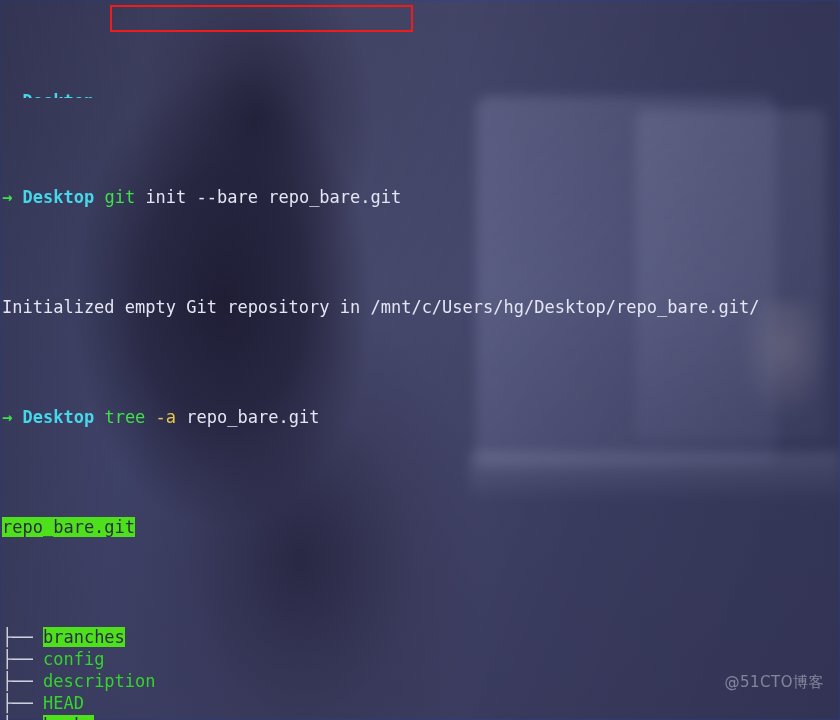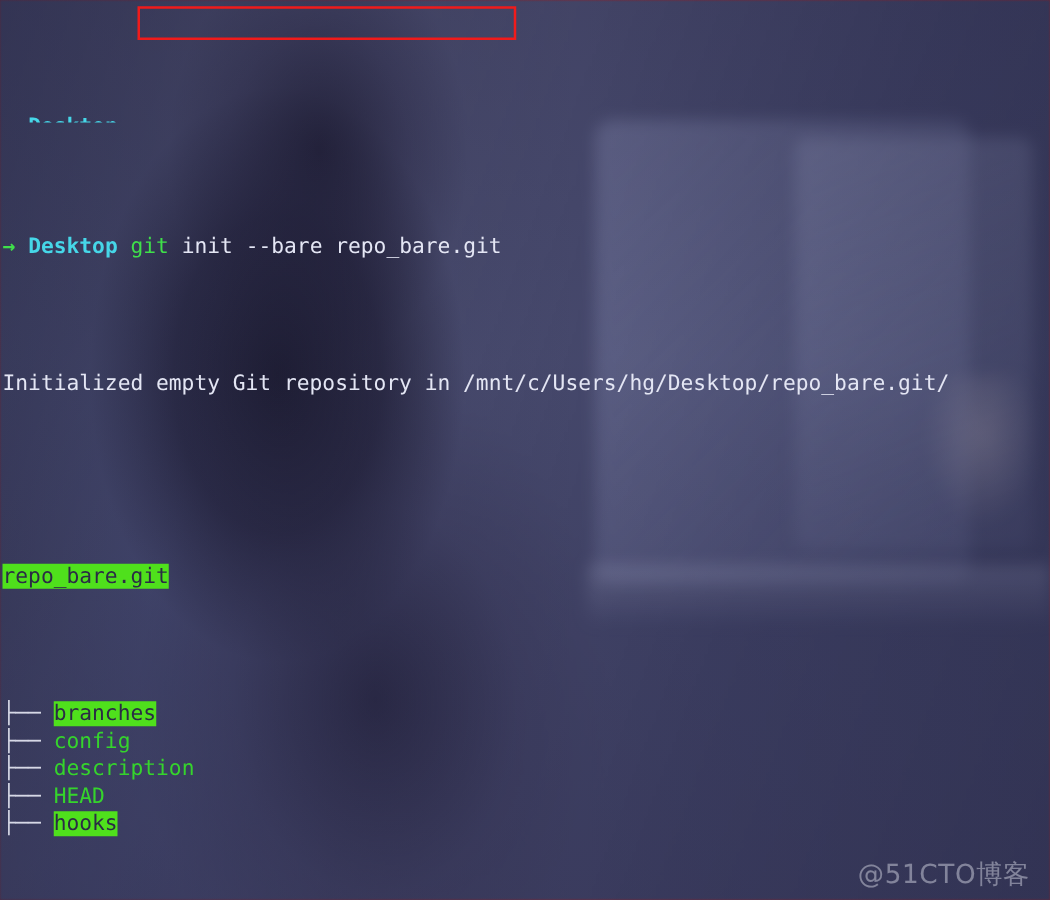--- a/index.html
+++ b/index.html
@@ -8,21 +8,21 @@
     background: #2e3150;
   }
   #terminal {
     position: relative;
     width: 840px;
     height: 720px;
     overflow: hidden;
     font-family: "DejaVu Sans Mono", "Liberation Mono", monospace;
     font-size: 17px;
     line-height: 22px;
-    background: #b91c1c;
+    background: #1d4ed8;
   }
   
   #wallpaper {
     position: absolute;
     inset: 0;
     background:
       radial-gradient(ellipse 150px 230px at 222px 300px, rgba(22,20,38,0.95) 0%, rgba(28,26,48,0.75) 55%, rgba(60,58,90,0) 100%),
       radial-gradient(ellipse 120px 170px at 255px 120px, rgba(26,24,44,0.9) 0%, rgba(40,38,66,0.4) 60%, rgba(60,58,90,0) 100%),
       radial-gradient(ellipse 190px 260px at 300px 560px, rgba(30,28,52,0.8) 0%, rgba(50,48,80,0.3) 60%, rgba(60,58,90,0) 100%),
       radial-gradient(ellipse 230px 430px at 120px 470px, rgba(86,95,150,0.55) 0%, rgba(74,80,128,0.25) 55%, rgba(60,58,90,0) 100%),
@@ -92,24 +92,24 @@
     width: 303px;
     height: 27px;
     border: 2px solid #f01b1b;
     box-sizing: border-box;
     pointer-events: none;
   }
 
   #watermark {
     position: absolute;
     right: 16px;
-    bottom: 10px;
+    bottom: 27px;
     color: rgba(226,228,240,0.45);
     font-family: "DejaVu Sans", "Liberation Sans", sans-serif;
-    font-size: 21px;
+    font-size: 15px;
     letter-spacing: 0.5px;
   }
 </style>
 </head>
 <body>
 
 <div id="terminal">
 
   <div id="wallpaper">
     <div class="wp-shape" id="wp-window"></div>
@@ -124,20 +124,21 @@
     
     <div class="line clip-top"><span class="arrow">→</span><span class="plain"> </span><span class="cwd">Desktop</span></div>
 
     
     <div class="line"><span class="arrow">→</span><span class="plain"> </span><span class="cwd">Desktop</span><span class="plain"> </span><span class="cmd">git</span><span class="plain"> </span><span class="plain">init --bare repo_bare.git</span></div>
 
     
     <div class="line"><span class="out">Initialized empty Git repository in /mnt/c/Users/hg/Desktop/repo_bare.git/</span></div>
 
     
+    <div class="line"><span class="arrow">→</span><span class="plain"> </span><span class="cwd">Desktop</span><span class="plain"> </span><span class="cmd">tree</span><span class="plain"> </span><span class="flag">-a</span><span class="plain"> </span><span class="plain">repo_bare.git</span></div>
 
     
     <div class="line"><span class="dir">repo_bare.git</span></div>
 
     
     <div id="tree-entries"><div class="line"><span class="tree">├── </span><span class="dir">branches</span></div><div class="line"><span class="tree">├── </span><span class="file">config</span></div><div class="line"><span class="tree">├── </span><span class="file">description</span></div><div class="line"><span class="tree">├── </span><span class="file">HEAD</span></div><div class="line"><span class="tree">├── </span><span class="dir">hooks</span></div></div>
 
     
     
 

